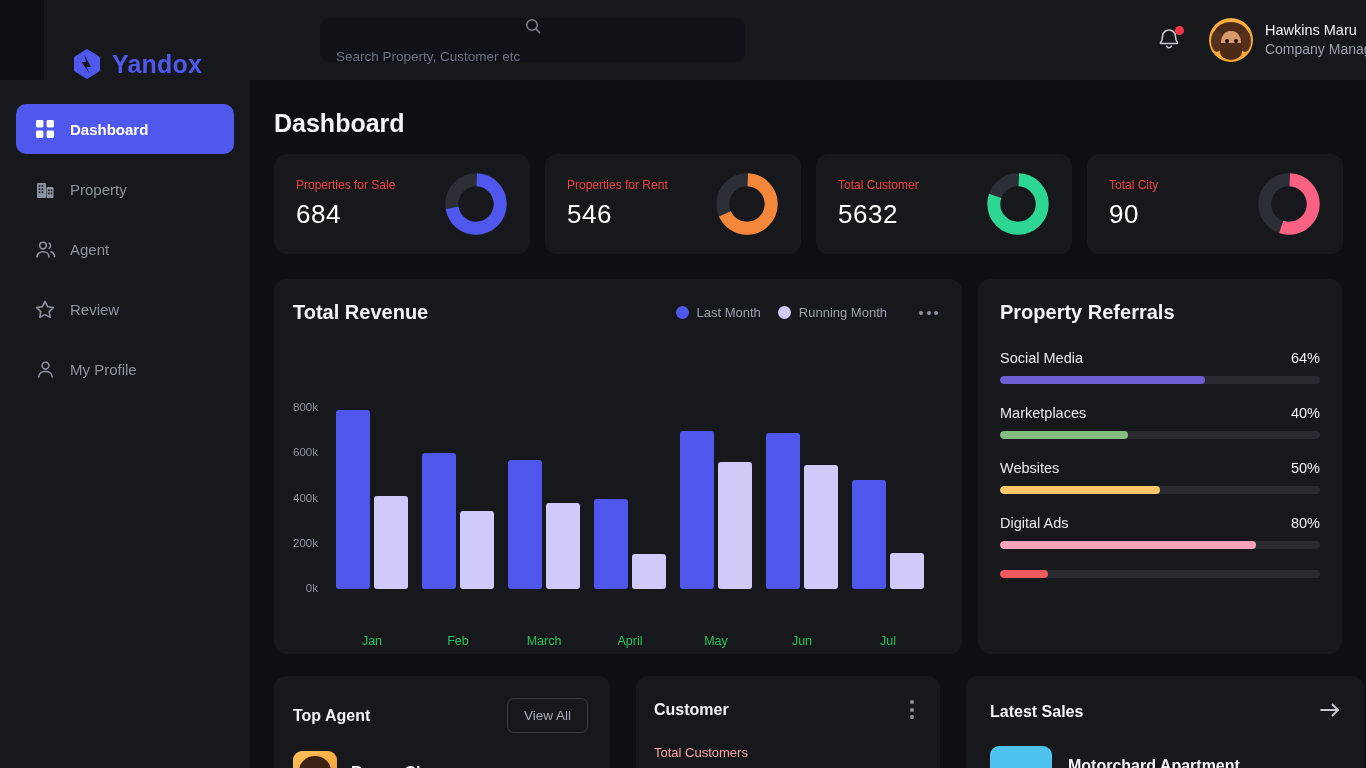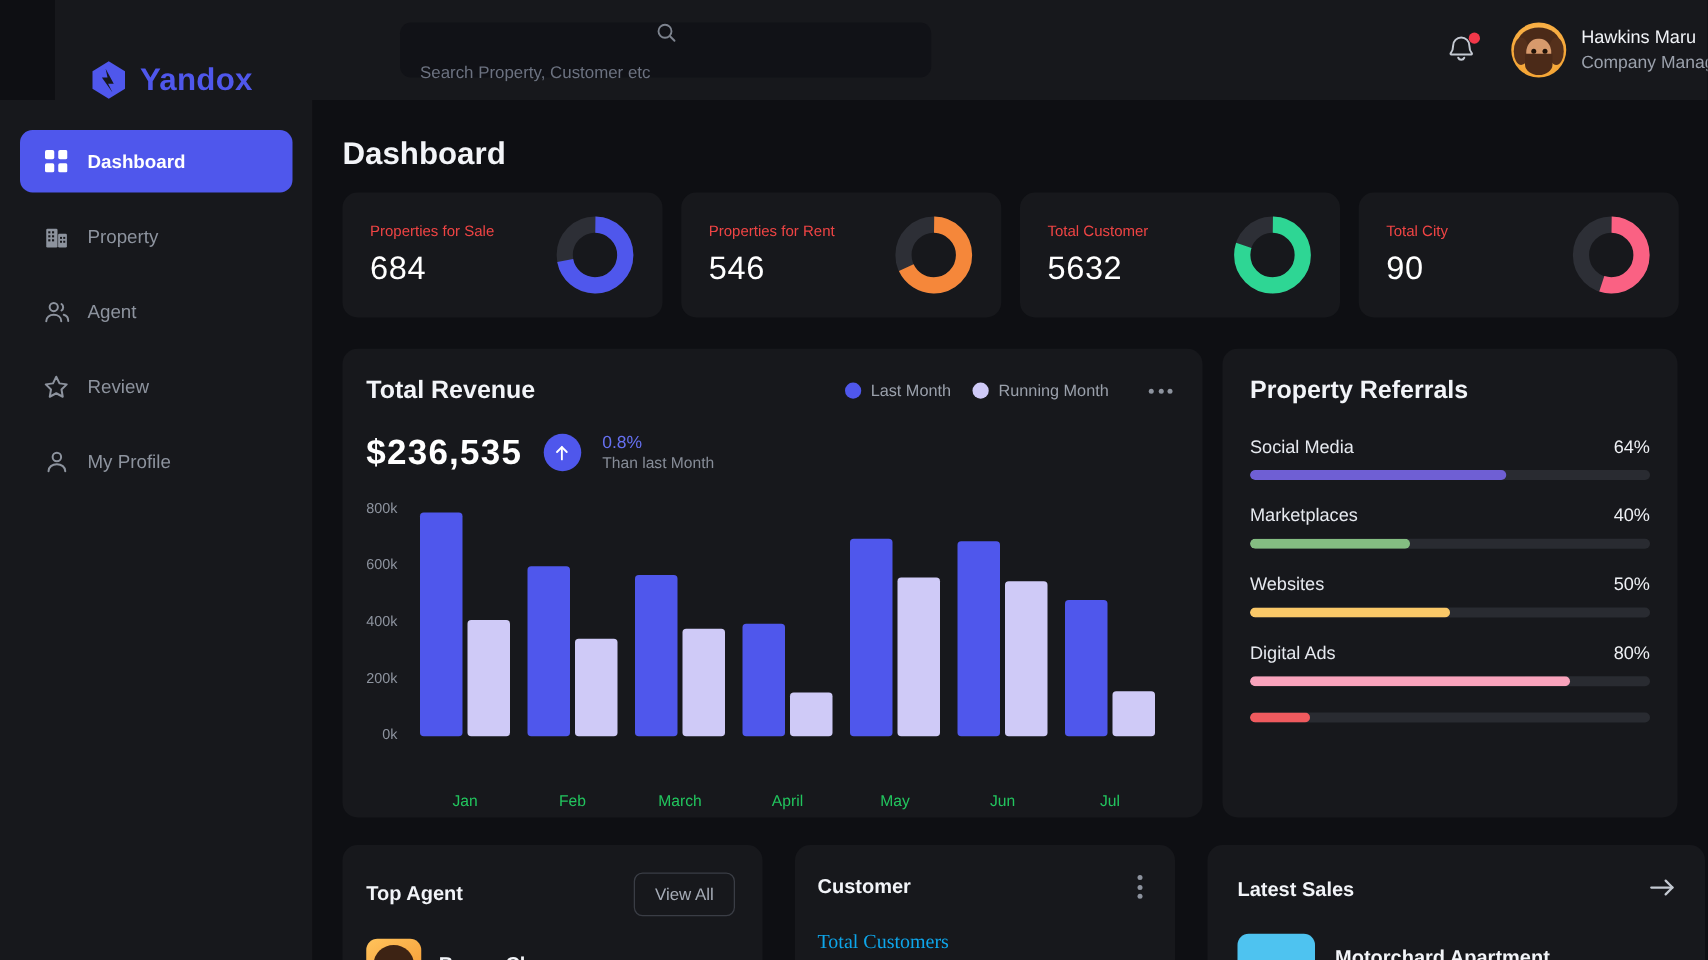--- a/index.html
+++ b/index.html
@@ -145,21 +145,21 @@
   }
   .dotsv { display: flex; flex-direction: column; gap: 3.5px; cursor: pointer; padding: 2px 6px; }
   .dotsv i { width: 4px; height: 4px; border-radius: 50%; background: #8d939e; display:block; }
   .agent-row { display: flex; align-items: center; gap: 14px; margin-top: 18px; }
   .agent-av {
     width: 44px; height: 44px; border-radius: 9px; flex: 0 0 auto; position: relative; overflow: hidden;
     background: linear-gradient(150deg,#ffc35c,#f3912c);
   }
   .aa-hair { position:absolute; left:6px; top:5px; width:32px; height:30px; border-radius:50% 50% 40% 40%; background:#3d2314; }
   .agent-name { font-size: 16px; font-weight: bold; color: #f2f4f8; }
-  .cust-sub { font-size: 16px; color: #0ea5e9; margin-top: 24px; font-family: Liberation Serif, serif; }
+  .cust-sub { font-size: 13px; color: #fca5a5; margin-top: 24px; }
   .sale-row { display: flex; align-items: center; gap: 16px; margin-top: 22px; }
   .sale-thumb { width: 62px; height: 40px; border-radius: 9px; background: #4ec3f0; flex: 0 0 auto; }
   .sale-name { font-size: 16px; font-weight: bold; color: #f2f4f8; }
 </style>
 </head>
 <body>
 
 <div class="app">
 
   <div class="topbar">
@@ -335,33 +335,20 @@
             <span>Running Month</span>
           </div>
           <div class="dots3">
               <i></i>
               <i></i>
               <i></i>
             </div>
         </div>
       </div>
 
-      <div class="rev-sum">
-        <div class="rev-amount">$236,535</div>
-        <div class="rev-arrow">
-          <svg width="15" height="15" viewBox="0 0 15 15" fill="none" stroke="#fff" stroke-width="1.5" stroke-linecap="round">
-            <line x1="7.5" y1="12.5" x2="7.5" y2="2.8"></line>
-              <path d="M3.6 6.6 7.5 2.6 11.4 6.6"></path>
-          </svg>
-        </div>
-        <div>
-          <div class="rev-pct">0.8%</div>
-          <div class="rev-sub">Than last Month</div>
-        </div>
-      </div>
 
       <div class="chart">
 
         <div class="plot">
 
         <div class="bargroup" style="left: 2px; height: 181px;">
               <div class="bar a" style="height: 178.738px;"></div>
               <div class="bar b" style="height: 92.7625px;"></div>
             </div>
             <div class="bargroup" style="left: 88px; height: 181px;">

